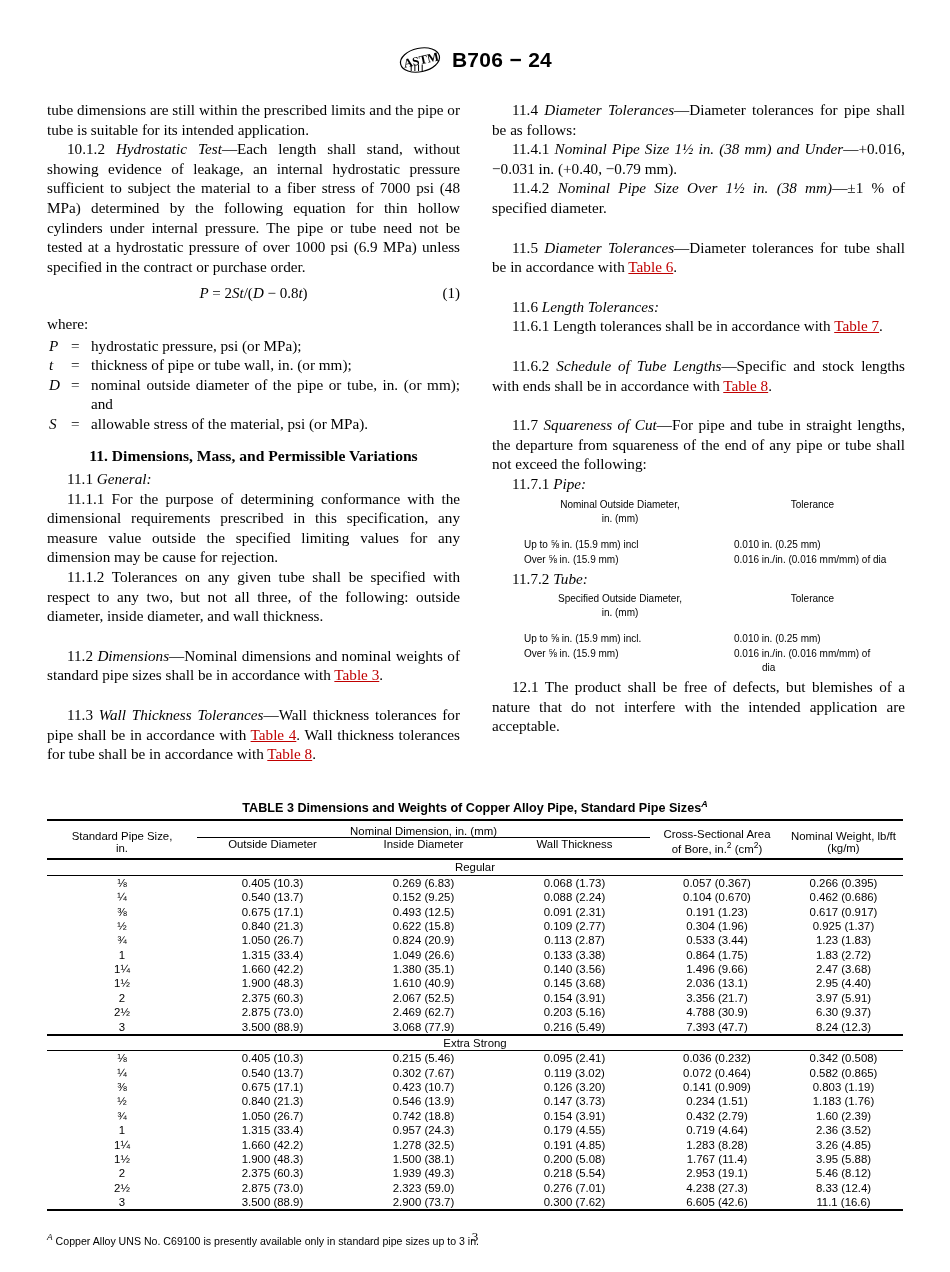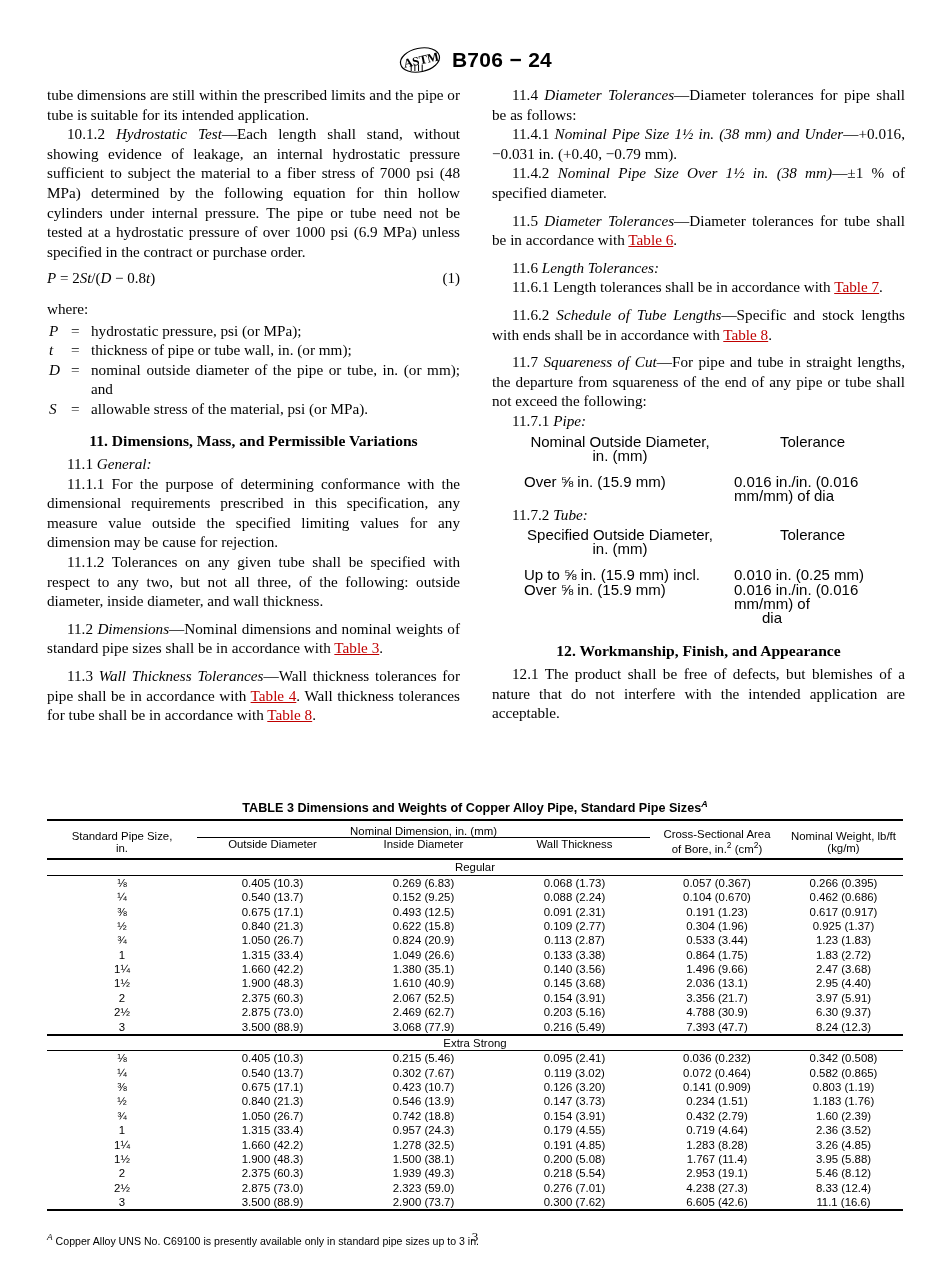--- a/index.html
+++ b/index.html
@@ -45,21 +45,21 @@
   .doc-designation {
     font-family: "Liberation Sans", sans-serif;
     font-weight: bold;
     font-size: 21px;
     letter-spacing: 0.3px;
   }
 
   
   .columns {
     position: absolute;
-    top: 85px;
+    top: 100px;
     left: 47px;
     width: 858px;
     height: 660px;
     text-decoration: underline;
   }
   .col {
     position: absolute;
     top: 0;
     width: 413px;
   }
@@ -70,21 +70,21 @@
     margin: 0 0 0 0;
     font-size: 15.2px;
     line-height: 19.6px;
     text-align: justify;
     text-justify: inter-word;
     -webkit-hyphens: none;
     hyphens: none;
   }
   p.indent { text-indent: 20px; }
   p.noindent { text-indent: 0; }
-  p.gap { margin-top: 8px; }
+  p.gap { margin-top: 20px; }
 
   .it { font-style: italic; }
   .ref { color: #c00000; }
   .secnum { font-style: normal; }
 
   h3.section-head {
     font-family: "Liberation Serif", serif;
     font-weight: bold;
     font-size: 15.6px;
     margin: 13px 0 4px 0;
@@ -93,20 +93,21 @@
   }
 
   
   .equation-row {
     position: relative;
     margin: 9px 0 9px 0;
     height: 20px;
     font-size: 15px;
   }
   .equation-body {
+    text-align: center;
     font-family: "Liberation Serif", serif;
   }
   .eq-num {
     position: absolute;
     right: 0;
     top: 0;
     font-size: 15px;
   }
 
   
@@ -132,21 +133,21 @@
   }
   .wheretbl td.def {
     text-align: justify;
   }
 
   
   .mini-table {
     width: 385px;
     margin: 4px 0 2px 14px;
     font-family: "Liberation Sans", sans-serif;
-    font-size: 15px;
+    font-size: 10px;
     line-height: 14px;
     border-collapse: collapse;
   }
   .mini-table td {
     padding: 0;
     vertical-align: top;
   }
   .mini-head {
     text-align: center;
     padding-bottom: 11px !important;
@@ -333,20 +334,24 @@
       <table class="mini-table">
         <tbody>
             <tr>
           <td class="mini-head mini-head-left">
             <span>Nominal Outside Diameter,</span><br>
             <span>in. (mm)</span>
           </td>
           <td class="mini-head">Tolerance</td>
         </tr>
         <tr class="mini-row">
+          <td class="mini-col-a">Up to ⅝ in. (15.9 mm) incl</td>
+          <td class="mini-col-b">0.010 in. (0.25 mm)</td>
+        </tr>
+        <tr class="mini-row">
           <td class="mini-col-a">Over ⅝ in. (15.9 mm)</td>
           <td class="mini-col-b">0.016 in./in. (0.016 mm/mm) of dia</td>
         </tr>
       </tbody>
         </table>
 
       <p class="para indent"><span>11.7.2</span> <span class="it">Tube:</span></p>
 
       <table class="mini-table">
         <tbody>
@@ -364,21 +369,20 @@
         <tr class="mini-row">
           <td class="mini-col-a">Over ⅝ in. (15.9 mm)</td>
           <td class="mini-col-b">
             <span>0.016 in./in. (0.016 mm/mm) of</span><br>
             <span class="mini-cont" style="display:inline-block;padding-left:28px;">dia</span>
           </td>
         </tr>
       </tbody>
         </table>
 
-      <h3 class="section-head" style="margin-top:16px;">12.  Workmanship, Finish, and Appearance</h3>
 
       <p class="para indent"><span>12.1</span> <span>The product shall be free of defects, but blemishes of a nature that do not interfere with the intended application are acceptable.</span></p>
 
     </div>
   </div>
 
   <div class="table-wrap">
 
     <div class="table-title"><span>TABLE 3 Dimensions and Weights of Copper Alloy Pipe, Standard Pipe Sizes</span><sup>A</sup></div>
 

